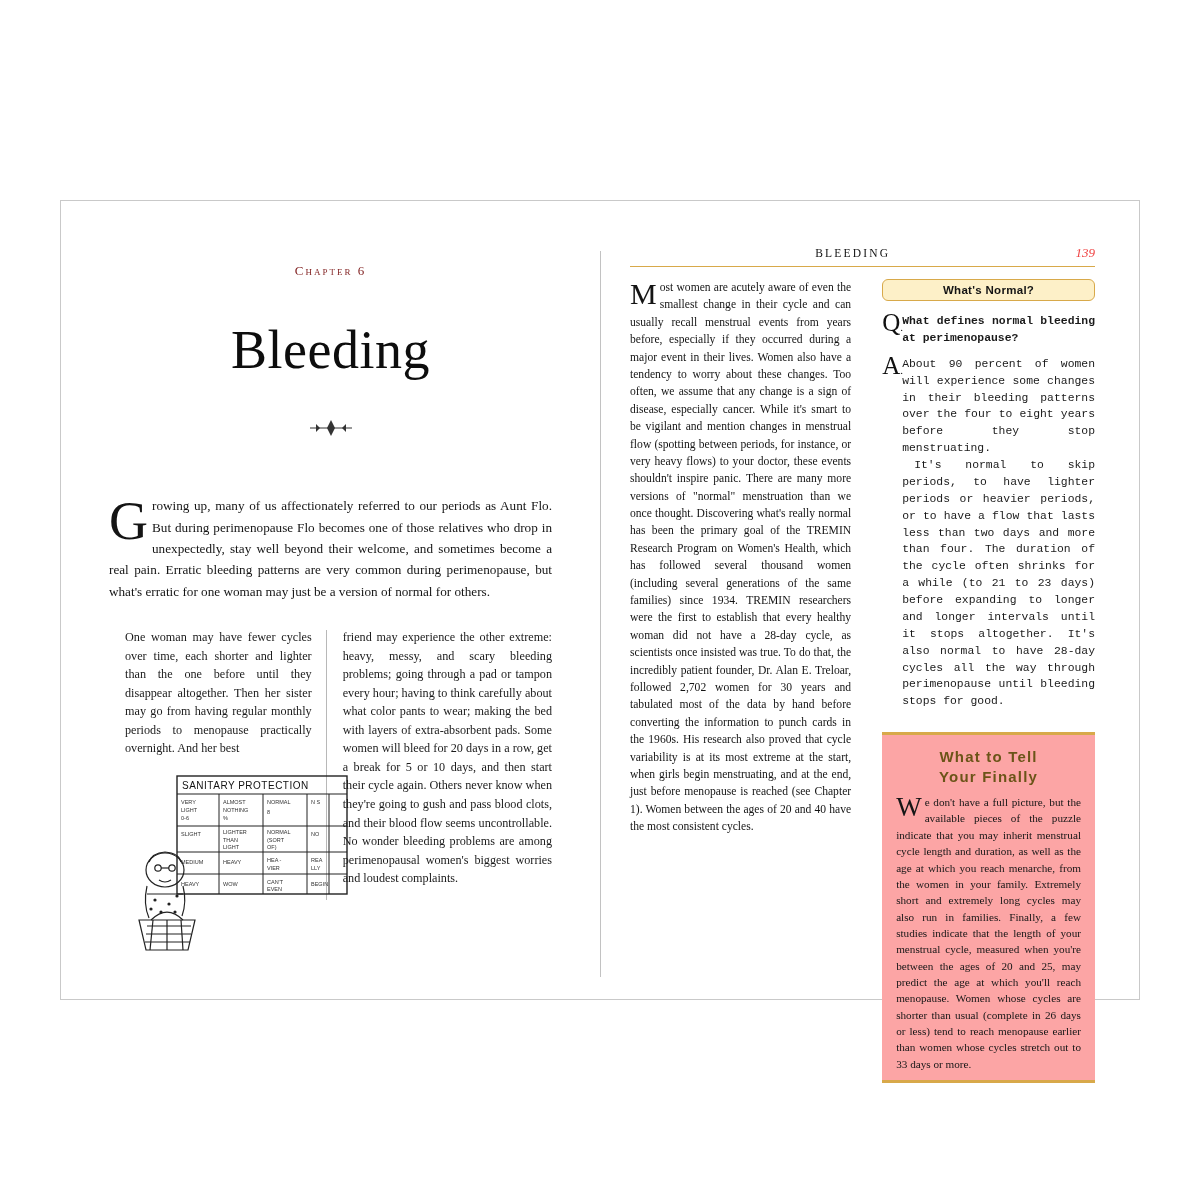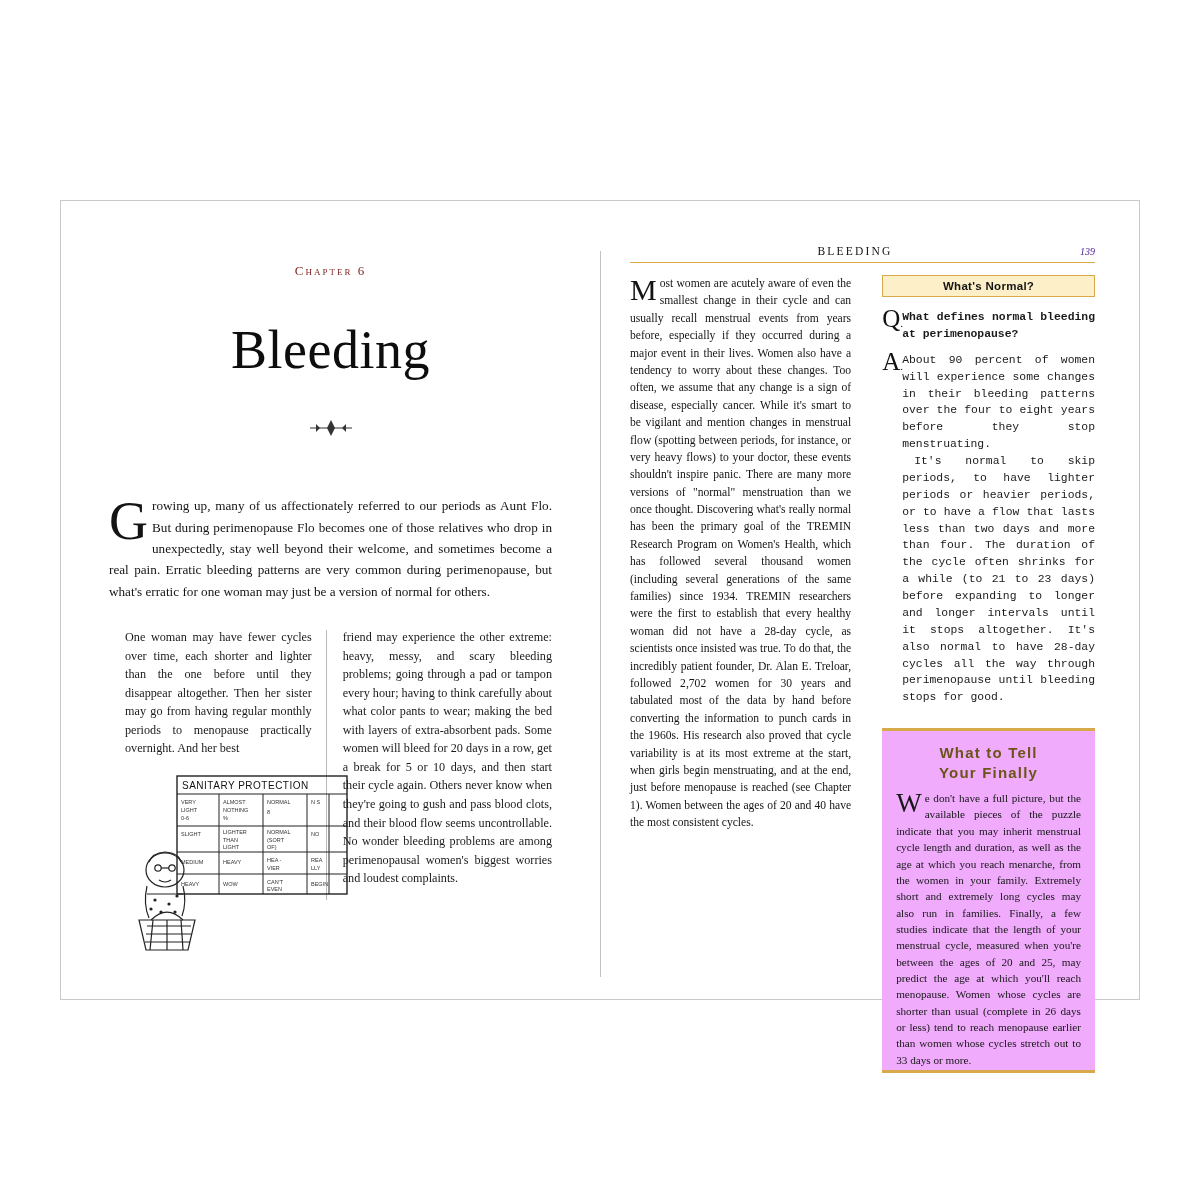--- a/index.html
+++ b/index.html
@@ -134,22 +134,22 @@
   .runhead .title {
     font-variant: small-caps;
     letter-spacing: 2.2px;
     font-size: 11.5px;
     color: #111;
     margin-left: auto;
     margin-right: auto;
   }
   .runhead .folio {
     font-style: italic;
-    font-size: 10px;
-    color: #4c1d95;
+    font-size: 13px;
+    color: #ef4444;
   }
 
   .cols {
     display: flex;
     margin-top: 12px;
     height: 640px;
   }
   .col-main {
     width: 51%;
     box-sizing: border-box;
@@ -181,21 +181,21 @@
     float: left;
     font-size: 30px;
     line-height: 0.84;
     padding: 2px 3px 0 0;
   }
 
   
   .whats-normal-bar {
     background: #fdf0c8;
     border: 1px solid #d8a94a;
-    border-radius: 0;
+    border-radius: 6px;
     text-align: center;
     font-size: 11.5px;
     font-weight: bold;
     letter-spacing: 0.3px;
     padding: 4px 6px;
     color: #141414;
     font-family: "Liberation Sans", sans-serif;
   }
   .qa {
     margin-top: 12px;
@@ -213,24 +213,24 @@
   }
   .qa-letter .dot { font-size: 11px; }
   .qa-text { flex: 1; font-family: Liberation Mono, monospace; }
   .qa-q { font-weight: bold; }
   .qa-text p { margin: 0; }
   .qa-text p + p { text-indent: 12px; }
 
   
   .daughter-box {
     margin-top: 22px;
-    background: #f0abfc;
+    background: #fca5a5;
     border-top: 3px solid #d8a94a;
     border-bottom: 3px solid #d8a94a;
-    padding: 12px 14px 2px 14px;
+    padding: 12px 14px 8px 14px;
     position: relative;
   }
   .daughter-box:before {
     content: "";
     position: absolute;
     left: -14px;
     top: -3px;
     bottom: -3px;
     width: 3px;
     background: transparent;

